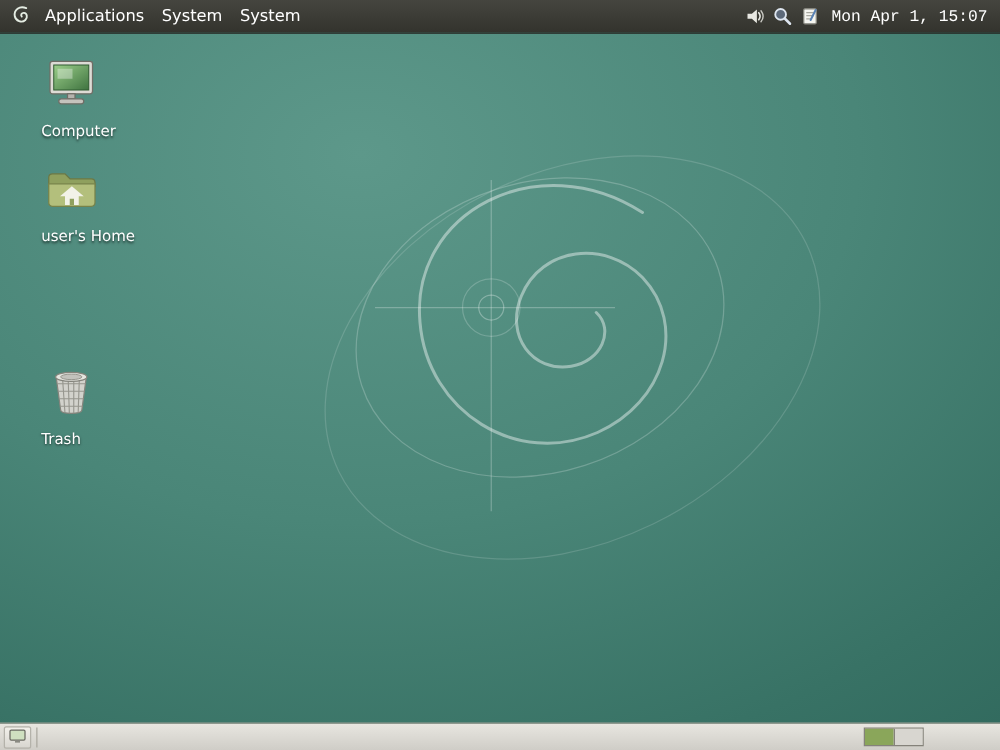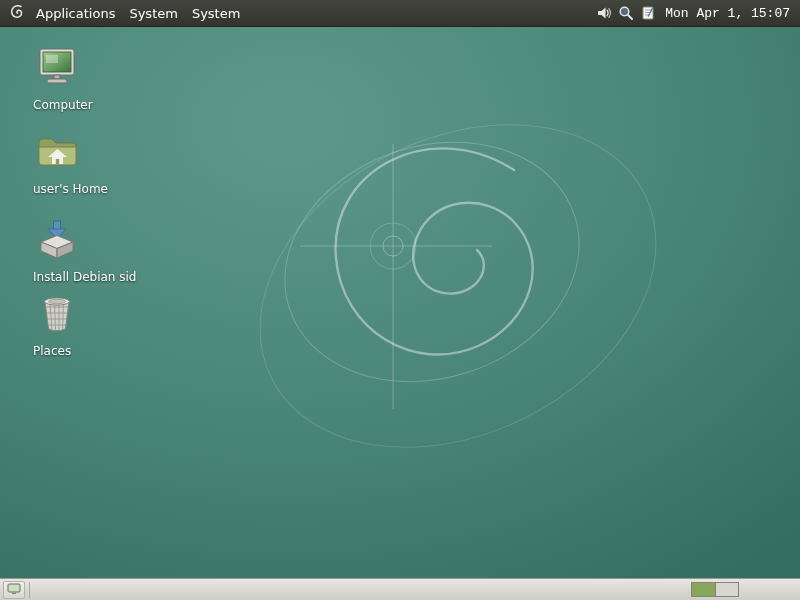--- a/index.html
+++ b/index.html
@@ -166,32 +166,20 @@
         <path d="M6 14 q0-3 3-3 h10 l4 4 h17 q3 0 3 3 v3 H6 z" fill="#8fa05e" stroke="#6b7846"></path>
         <path d="M6 19 h37 v15 q0 3 -3 3 H9 q-3 0 -3-3 z" fill="#b3bf7c" stroke="#77834a"></path>
         <polygon points="24.5,21 15,29 34,29" fill="#f2f2e8"></polygon>
         <rect x="19" y="28" width="11" height="8" fill="#f2f2e8"></rect>
         <rect x="22.8" y="31" width="3.4" height="5" fill="#8fa05e"></rect>
       </svg>
     </span>
     <span class="label">user's Home</span>
   </div>
 
-  <div class="desktop-icon" style="top:192px;">
-    <span>
-      <svg width="48" height="48" viewBox="0 0 48 48">
-        <rect x="20.5" y="5" width="7" height="9" fill="#5a8fc0" stroke="#3c6b98"></rect>
-        <polygon points="15,13 33,13 24,23" fill="#5a8fc0" stroke="#3c6b98"></polygon>
-        <polygon points="8,26 24,19.5 40,26 24,32.5" fill="#e2e0da" stroke="#7a786f"></polygon>
-        <polygon points="8,26 8,35 24,42 24,32.5" fill="#c6c4be" stroke="#7a786f"></polygon>
-        <polygon points="40,26 40,35 24,42 24,32.5" fill="#aeaca6" stroke="#7a786f"></polygon>
-      </svg>
-    </span>
-    <span class="label">Install Debian sid</span>
-  </div>
 
   <div class="desktop-icon" style="top:266px;">
     <span>
       <svg width="48" height="48" viewBox="0 0 48 48">
         <defs>
           <clipPath id="tbody">
             <path d="M12 12 L15.5 38 C15.5 41.5 32.5 41.5 32.5 38 L36 12 Z"></path>
           </clipPath>
         </defs>
         <path d="M12 12 L15.5 38 C15.5 41.5 32.5 41.5 32.5 38 L36 12 Z" fill="#d2d2cc" stroke="#84847c"></path>
@@ -202,21 +190,21 @@
             <line x1="30.5" y1="12" x2="29.5" y2="41"></line>
           <line x1="12" y1="17" x2="36" y2="17"></line>
             <line x1="12" y1="23" x2="36" y2="23"></line>
           <line x1="13" y1="29" x2="35" y2="29"></line>
             <line x1="14" y1="35" x2="34" y2="35"></line>
         </g>
         <ellipse cx="24" cy="11.5" rx="12.5" ry="3.6" fill="#e6e6e0" stroke="#84847c"></ellipse>
         <ellipse cx="24" cy="11.5" rx="8.5" ry="2.2" fill="#c2c2bc" stroke="#96968e" stroke-width="0.8"></ellipse>
       </svg>
     </span>
-    <span class="label">Places</span>
+    <span class="label">Trash</span>
   </div>
 </div>
 
 <div class="bottom-panel">
   <div class="show-desktop-btn">
     <span>
       <svg width="14" height="12" viewBox="0 0 14 12">
         <rect x="1" y="1" width="12" height="8" rx="1" fill="#cfe0c0" stroke="#6a6a62"></rect>
         <rect x="5" y="9.5" width="4" height="1.6" fill="#8a8a82"></rect>
       </svg>

